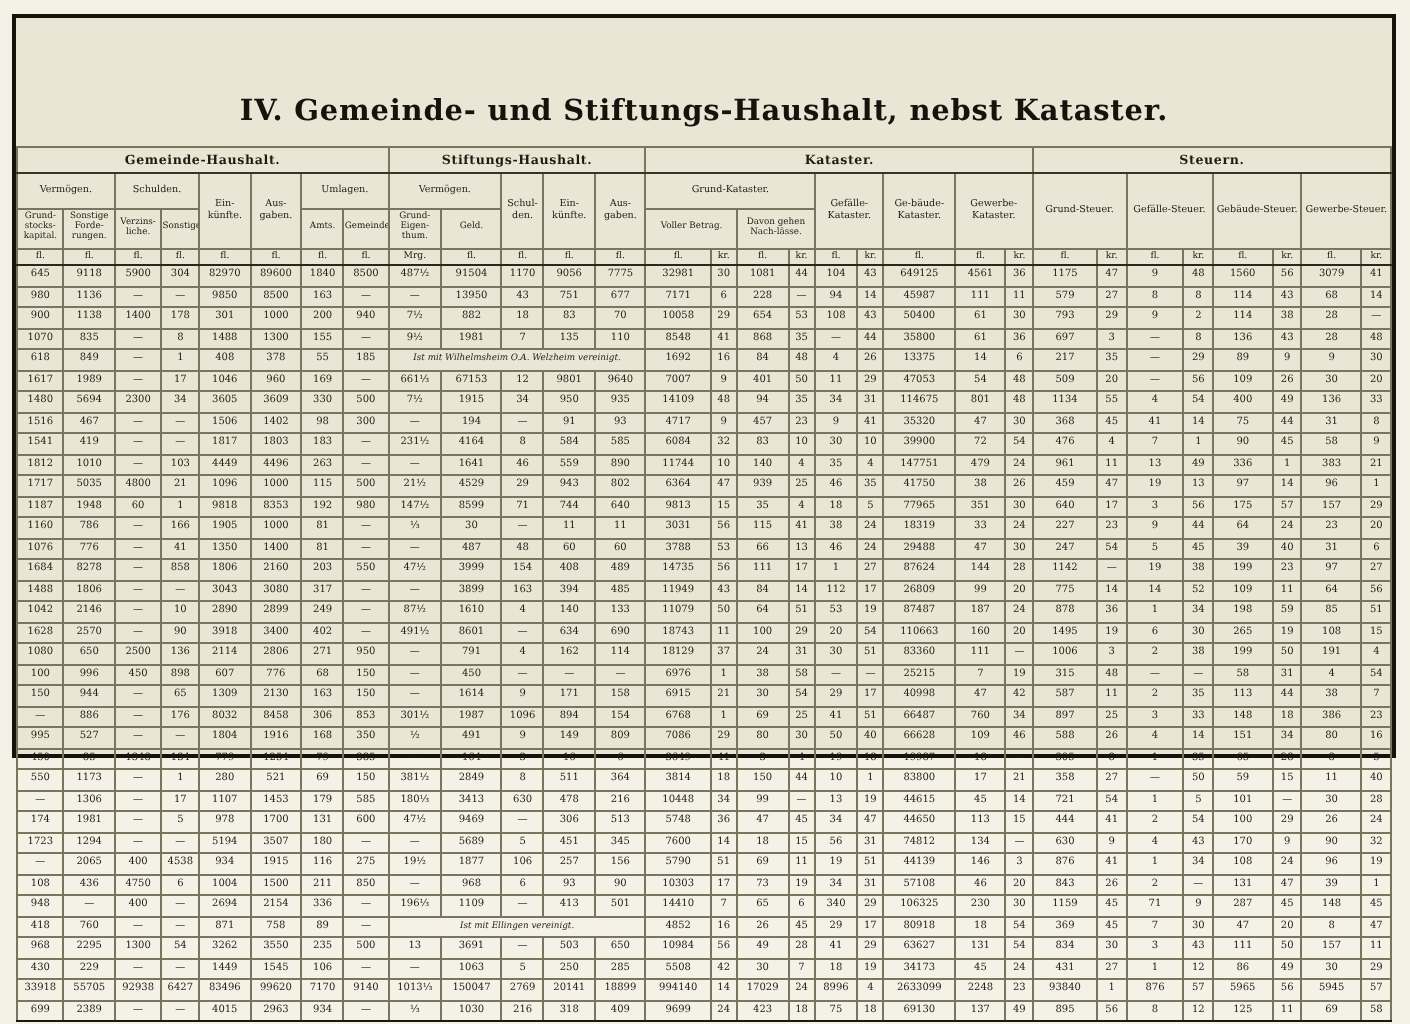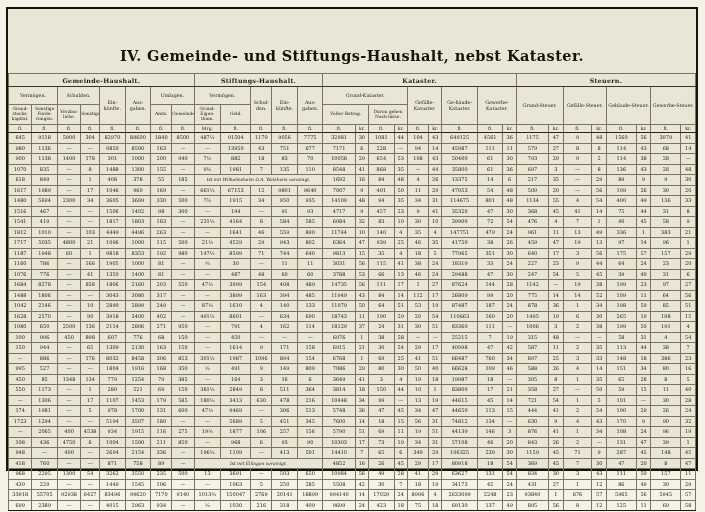--- a/index.html
+++ b/index.html
@@ -2,21 +2,21 @@
 <html><head>
 <meta charset="utf-8">
 <style>
   html,body{margin:0;padding:0;}
   body{
     width:705px;height:512px;position:relative;overflow:hidden;
     background:#f4f1e6;
     font-family:"DejaVu Serif", serif;
   }
   .frame{
-    position:absolute;left:6px;top:7px;width:692px;height:464px;
+    position:absolute;left:6px;top:7px;width:692px;height:372px;
     border:2px solid #17130c;background:#eae6d6;box-sizing:border-box;
   }
   .title{
     text-align:center;margin-top:38px;
     font-size:14.5px;font-weight:bold;letter-spacing:.4px;color:#17130c;
   }
   table{
     width:688px;margin:9px auto 0;border-collapse:collapse;table-layout:fixed;
     color:#211c12;
   }

